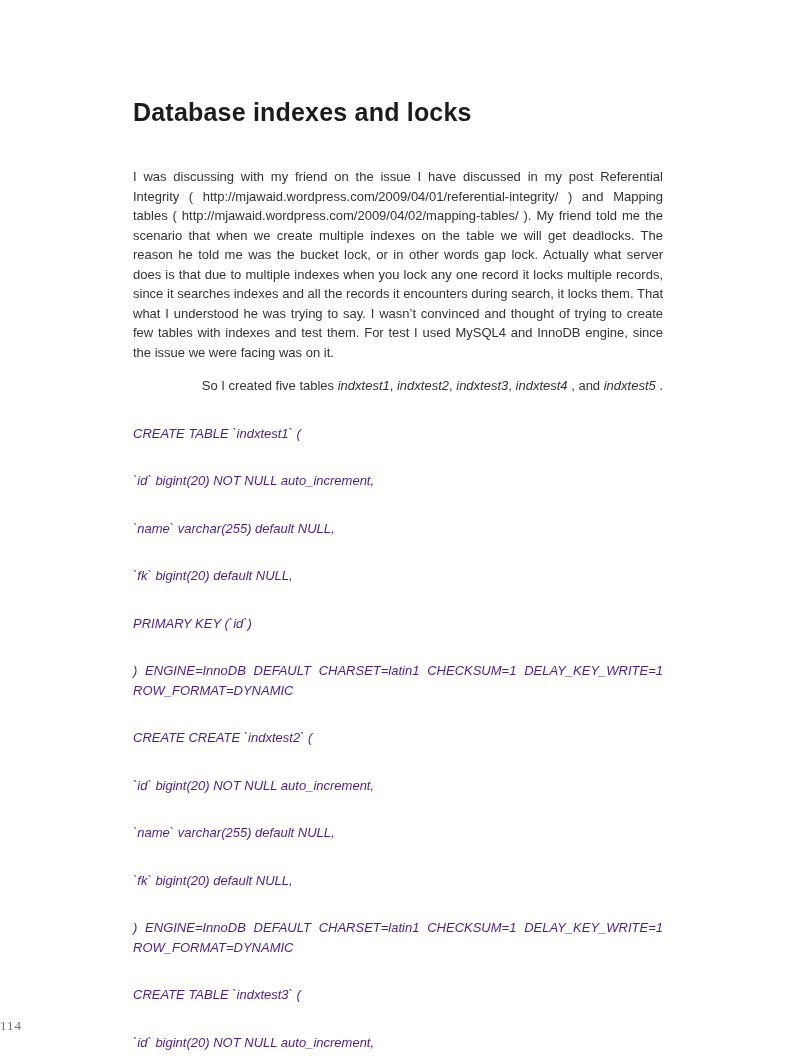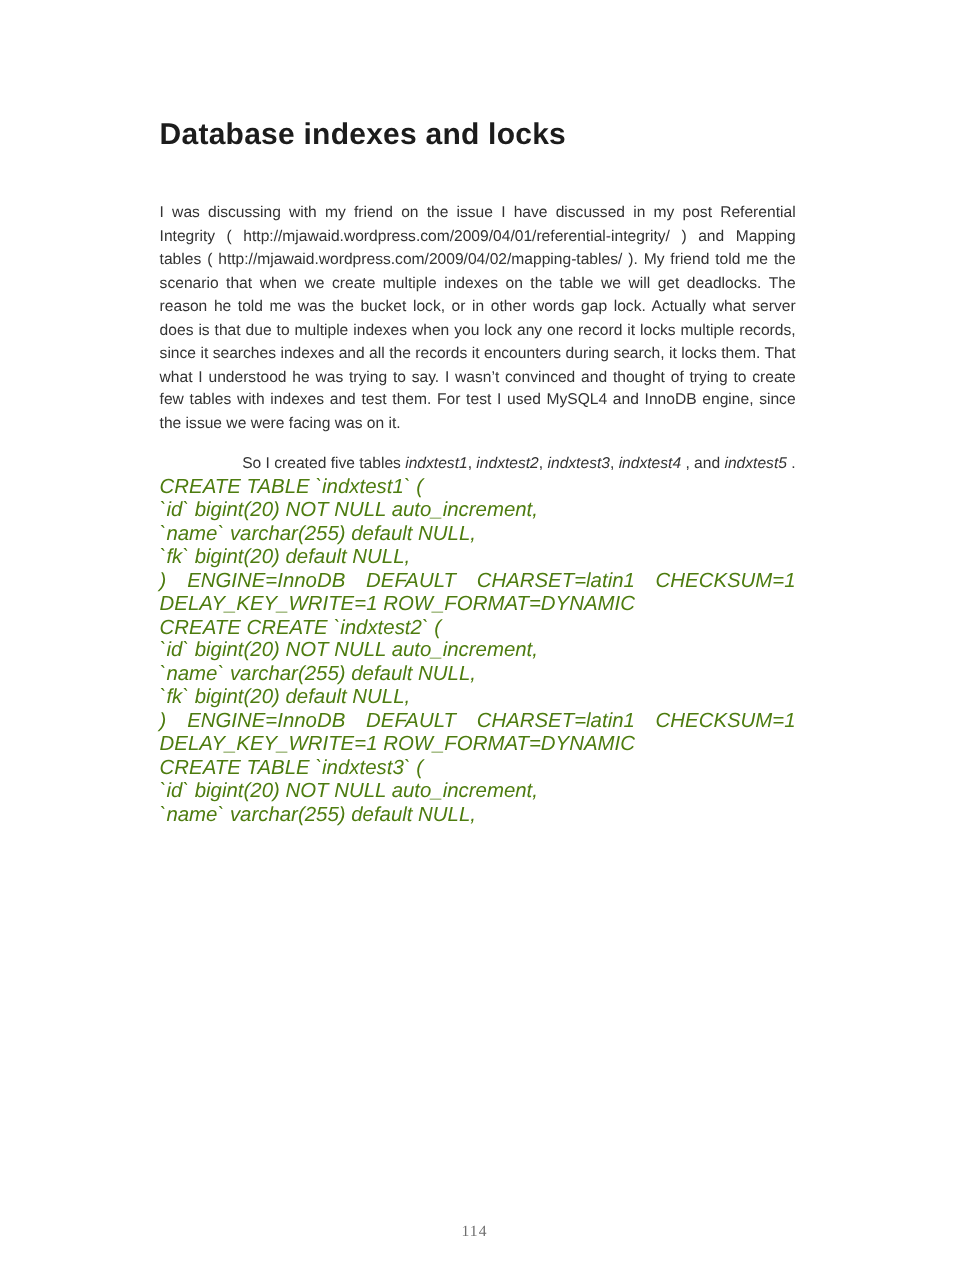--- a/index.html
+++ b/index.html
@@ -38,33 +38,32 @@
     line-height: 19.5px;
     color: #333333;
     text-align: justify;
   }
   .para.tables-intro {
     margin-top: 14px;
     text-align: right;
   }
   .tables-intro .seg-italic { font-style: italic; }
   .sql-line {
-    margin-top: 0;
-    font-size: 17px;
+    margin-top: 28px;
+    font-size: 13px;
     line-height: 19.5px;
-    color: #4d7c0f;
+    color: #4c1d95;
     font-style: italic;
     text-align: justify;
   }
   .page-number {
     position: absolute;
     left: 0;
     right: 4px;
     top: 1018px;
-    text-align: center;
     font-family: "Liberation Serif", serif;
     font-size: 13px;
     color: #6e6e6e;
     letter-spacing: 1px;
   }
 </style>
 </head>
 <body>
 
 <div class="page">
@@ -77,20 +76,21 @@
 
     <p class="para tables-intro"><span class="seg-normal">So I created five tables </span><span class="seg-italic">indxtest1</span><span class="seg-normal">, </span><span class="seg-italic">indxtest2</span><span class="seg-normal">, </span><span class="seg-italic">indxtest3</span><span class="seg-normal">, </span><span class="seg-italic">indxtest4</span><span class="seg-normal"> , and </span><span class="seg-italic">indxtest5</span><span class="seg-normal"> .</span></p>
 
     <div>
 
       <div id="sql-lines-container">
           <p class="sql-line">CREATE TABLE `indxtest1` (</p>
           <p class="sql-line">`id` bigint(20) NOT NULL auto_increment,</p>
           <p class="sql-line">`name` varchar(255) default NULL,</p>
           <p class="sql-line">`fk` bigint(20) default NULL,</p>
+          <p class="sql-line">PRIMARY KEY (`id`)</p>
           <p class="sql-line">) ENGINE=InnoDB DEFAULT CHARSET=latin1 CHECKSUM=1 DELAY_KEY_WRITE=1 ROW_FORMAT=DYNAMIC</p>
           <p class="sql-line">CREATE CREATE `indxtest2` (</p>
           <p class="sql-line">`id` bigint(20) NOT NULL auto_increment,</p>
           <p class="sql-line">`name` varchar(255) default NULL,</p>
           <p class="sql-line">`fk` bigint(20) default NULL,</p>
           <p class="sql-line">) ENGINE=InnoDB DEFAULT CHARSET=latin1 CHECKSUM=1 DELAY_KEY_WRITE=1 ROW_FORMAT=DYNAMIC</p>
           <p class="sql-line">CREATE TABLE `indxtest3` (</p>
           <p class="sql-line">`id` bigint(20) NOT NULL auto_increment,</p>
           <p class="sql-line">`name` varchar(255) default NULL,</p>
         </div>

